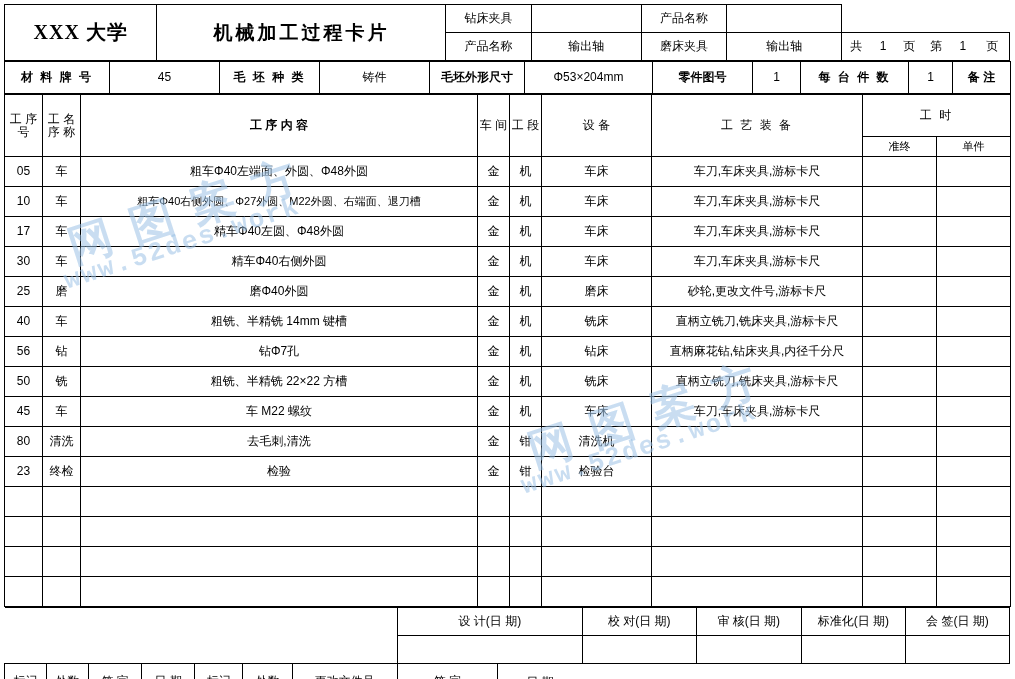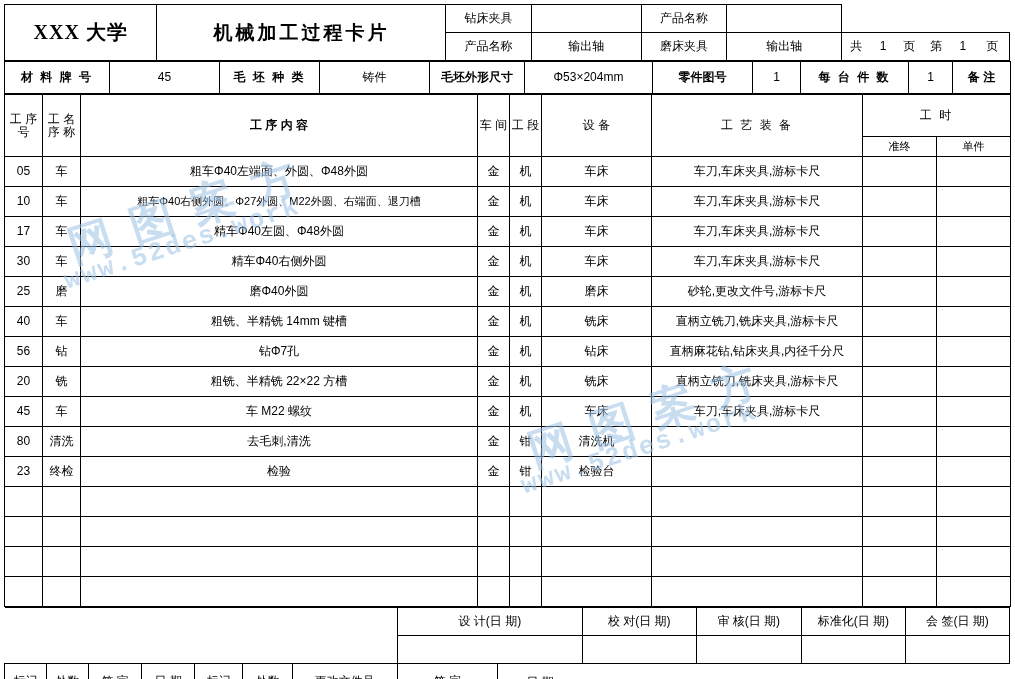--- a/index.html
+++ b/index.html
@@ -250,21 +250,21 @@
       <td>钻</td>
       <td>钻Φ7孔</td>
       <td>金</td>
       <td>机</td>
       <td>钻床</td>
       <td>直柄麻花钻,钻床夹具,内径千分尺</td>
       <td></td>
       <td></td>
     </tr>
     <tr class="rowh">
-      <td>20</td>
+      <td>50</td>
       <td>铣</td>
       <td>粗铣、半精铣 22×22 方槽</td>
       <td>金</td>
       <td>机</td>
       <td>铣床</td>
       <td>直柄立铣刀,铣床夹具,游标卡尺</td>
       <td></td>
       <td></td>
     </tr>
     <tr class="rowh">

